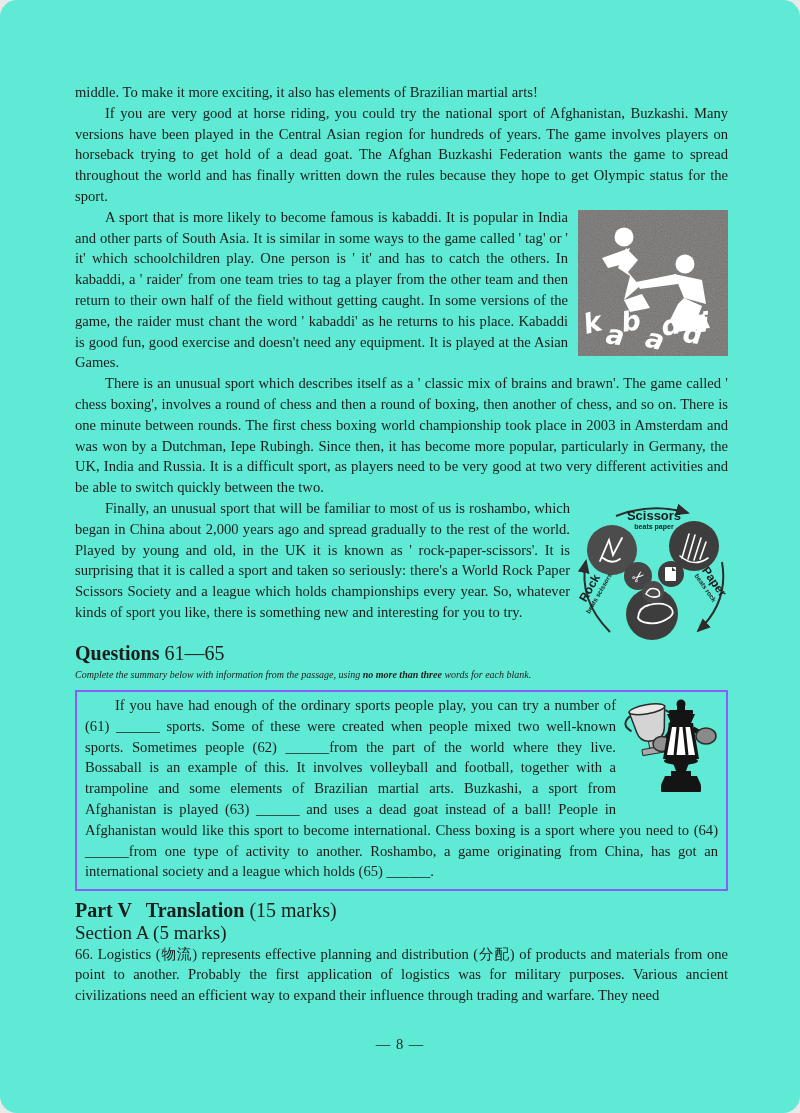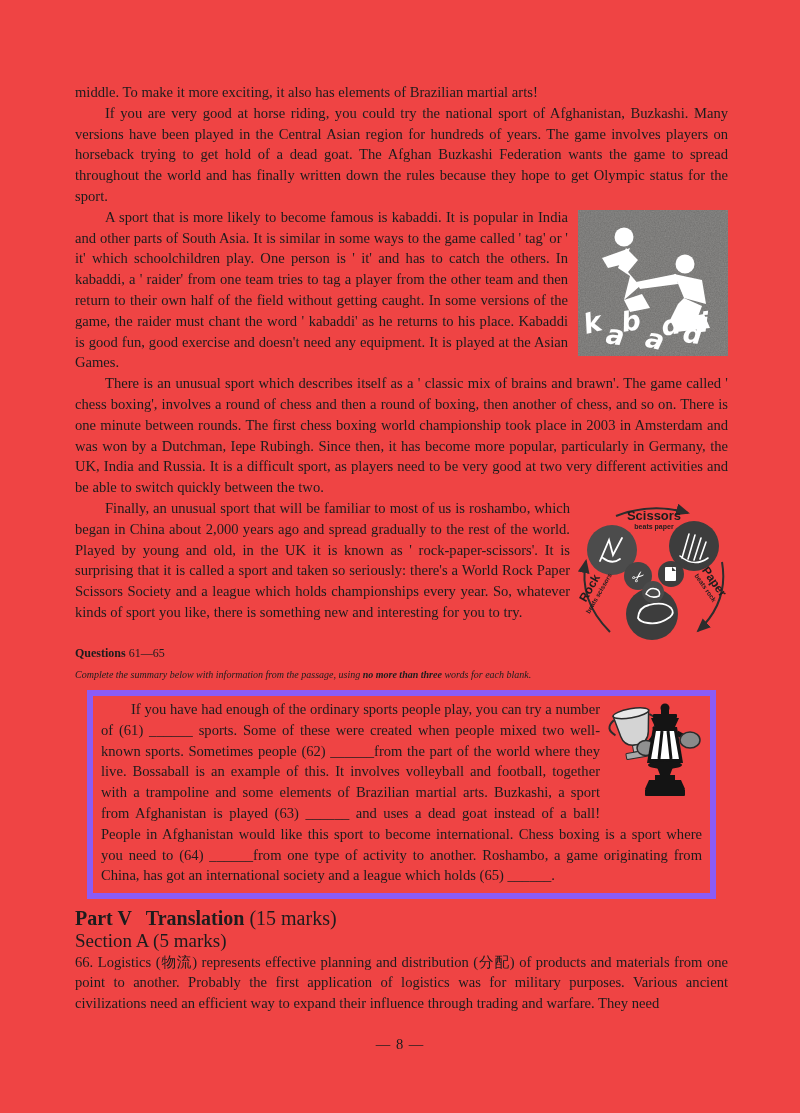--- a/index.html
+++ b/index.html
@@ -1,32 +1,33 @@
 <!DOCTYPE html>
 <html><head>
 <meta charset="utf-8">
 <style>
   html,body{margin:0;padding:0;}
   body{background:#e9e9e9;}
   .page{
     position:relative;width:800px;height:1113px;margin:0 auto;
-    background:#ef4444;color:#1c1c1c;overflow:hidden;
+    background:#5eead4;color:#1c1c1c;overflow:hidden;
     font-family:"Liberation Serif","DejaVu Serif",serif;
+    border-radius:17px;
   }
   .content{position:absolute;left:75px;top:82px;width:653px;}
   .body-text{margin:0;font-size:14.6px;line-height:20.8px;text-align:justify;}
   .indent{text-indent:30px;}
   .fl-kabaddi{float:right;width:150px;height:146px;margin:3px 0 4px 10px;}
   .fl-rps{float:right;width:152px;height:142px;margin:0 0 2px 6px;}
   .fl-trophy{float:right;width:96px;height:102px;margin:2px 0 2px 6px;}
-  .q-heading{clear:both;margin:5px 0 0;font-size:12px;line-height:22px;}
+  .q-heading{clear:both;margin:5px 0 0;font-size:20px;line-height:22px;}
   .q-heading .bold{font-weight:bold;}
   .instruction{margin:0;font-style:italic;font-size:10px;line-height:21px;text-align:justify;}
   .bold-italic{font-weight:bold;font-style:italic;}
-  .summary-box{border:6px solid #8b5cf6;margin:5px 12px 0;padding:3px 8px 7px;}
+  .summary-box{border:2px solid #8b5cf6;margin:5px 0 0;padding:3px 8px 7px;}
   .summary-box .body-text{font-size:14.6px;line-height:20.8px;}
   .part-heading{margin:8px 0 0;font-size:20px;line-height:23px;}
   .part-heading .bold{font-weight:bold;}
   .part-heading .gap{display:inline-block;width:14px;}
   .plain-line{margin:0;font-size:19px;line-height:21.5px;}
   .footer{position:absolute;left:0;top:1036px;width:100%;text-align:center;
           font-size:14.5px;letter-spacing:1px;}
   svg text{user-select:none;}
 </style>
 </head>

